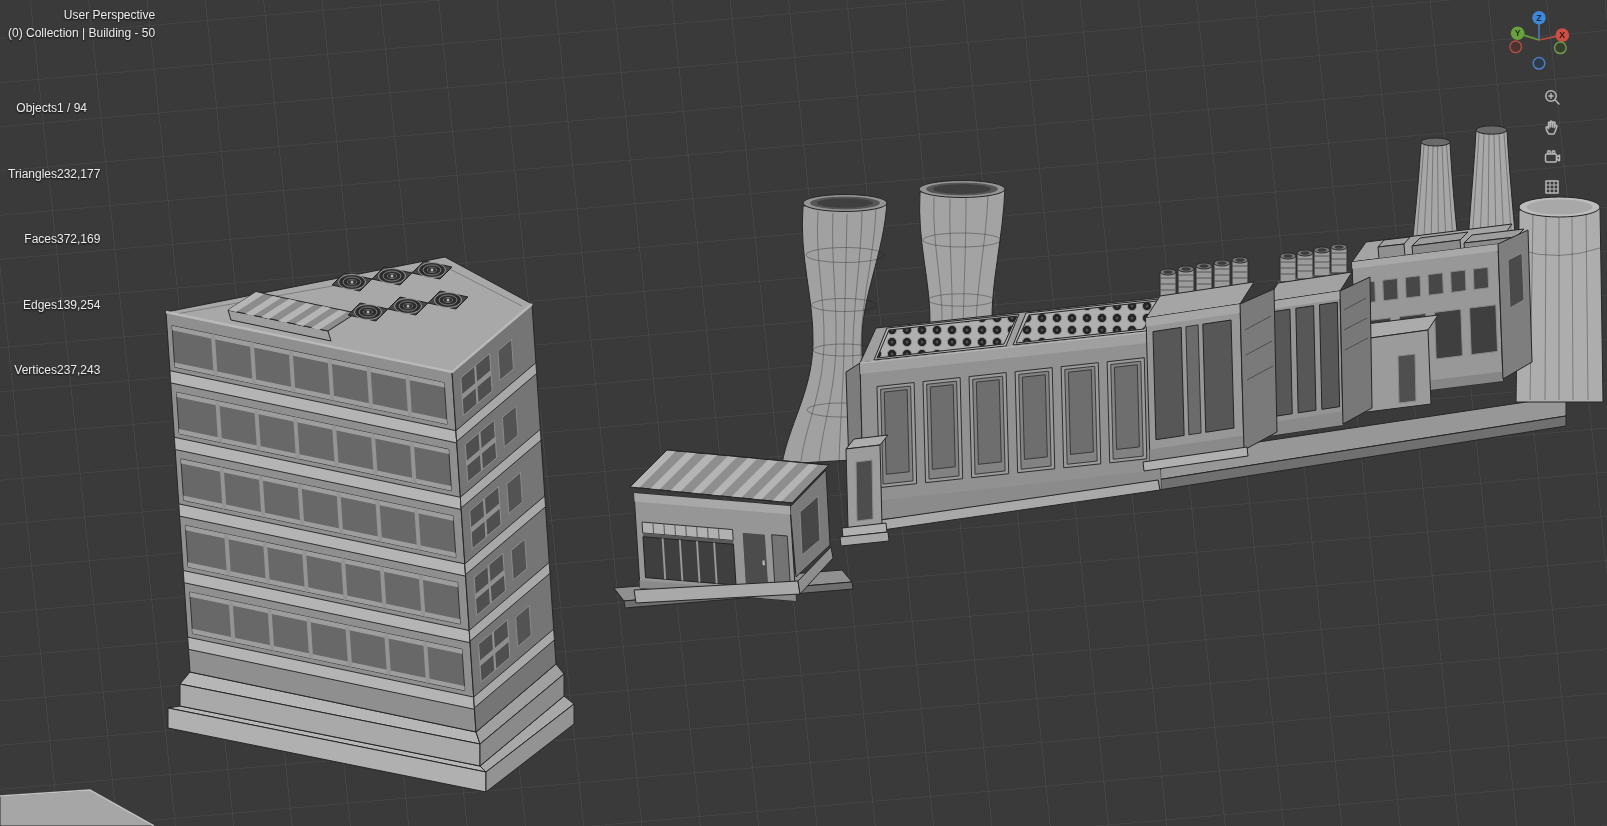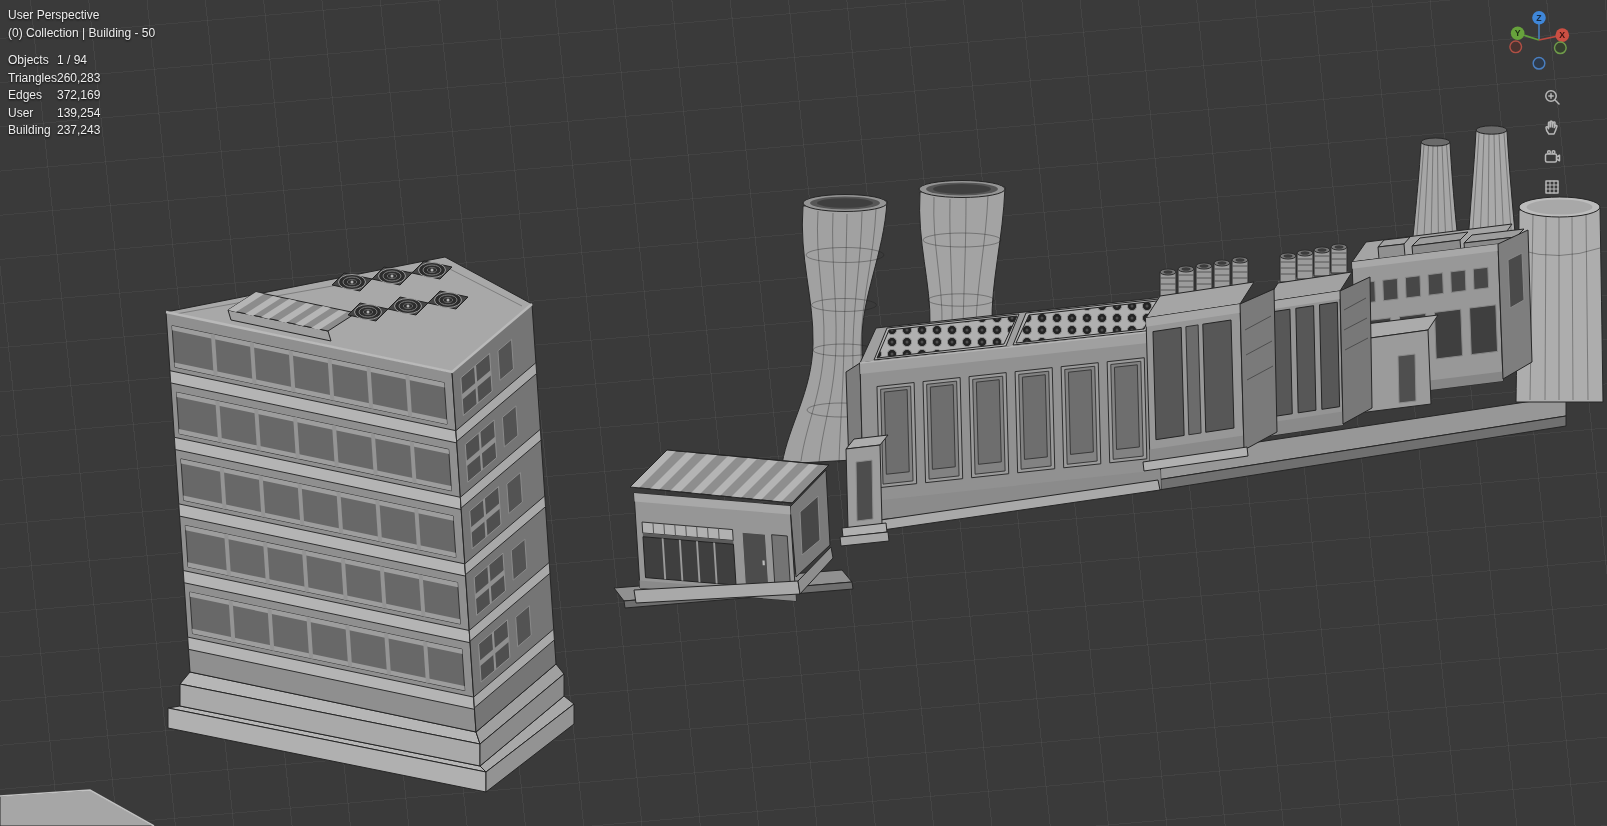--- a/index.html
+++ b/index.html
@@ -2,39 +2,39 @@
 <html><head>
 <meta charset="utf-8">
 <style>
   html,body{margin:0;padding:0;}
   body{
     width:1607px;height:826px;overflow:hidden;
     background:#3a3a3a;
     font-family:"Liberation Sans", sans-serif;
     position:relative;
   }
-  .viewport{position:absolute;inset:0;}
+  .viewport{position:absolute;inset:0;text-align:right;}
   
   .grid-layer{
     position:absolute;inset:0;
     background-image:
       repeating-linear-gradient(84deg, rgba(255,255,255,0.050) 0 1px, transparent 1px 58px),
       repeating-linear-gradient(-5deg, rgba(255,255,255,0.045) 0 1px, transparent 1px 44px);
   }
   .scene{position:absolute;inset:0;}
 
   
   .hud{
     position:absolute;left:8px;top:6px;
     color:#ededed;font-size:12px;line-height:18px;
     text-shadow:0 1px 2px rgba(0,0,0,0.85);
     user-select:none;
   }
   .hud .spacer{height:10px;}
-  .stats-row{display:flex;line-height:17.5px;}
+  .stats-row{display:flex;line-height:17.5px;margin-top:48px;}
   .stats-label{width:49px;}
   .stats-value{}
 
   
   .gizmo{position:absolute;right:36px;top:8px;width:64px;height:64px;}
   .gizmo text{
     font-family:"Liberation Sans", sans-serif;
     font-size:9px;font-weight:bold;text-anchor:middle;
   }
 
@@ -403,32 +403,32 @@
     <div>User Perspective</div>
     <div>(0) Collection | Building - 50</div>
     <div class="spacer"></div>
     <div class="stats">
       <div class="stats-row">
         <span class="stats-label">Objects</span>
         <span class="stats-value">1 / 94</span>
       </div>
       <div class="stats-row">
         <span class="stats-label">Triangles</span>
-        <span class="stats-value">260,283</span>
+        <span class="stats-value">232,177</span>
+      </div>
+      <div class="stats-row">
+        <span class="stats-label">Faces</span>
+        <span class="stats-value">372,169</span>
       </div>
       <div class="stats-row">
         <span class="stats-label">Edges</span>
-        <span class="stats-value">372,169</span>
-      </div>
-      <div class="stats-row">
-        <span class="stats-label">User</span>
         <span class="stats-value">139,254</span>
       </div>
       <div class="stats-row">
-        <span class="stats-label">Building</span>
+        <span class="stats-label">Vertices</span>
         <span class="stats-value">237,243</span>
       </div>
     </div>
   </div>
 
   <svg class="gizmo" viewBox="0 0 66 66">
     <line x1="33" y1="33" x2="33" y2="10" stroke="#4578b3" stroke-width="1.8"></line>
     <line x1="33" y1="33" x2="11" y2="26" stroke="#5f9e3c" stroke-width="1.8"></line>
     <line x1="33" y1="33" x2="57" y2="28" stroke="#b94a41" stroke-width="1.8"></line>
     <g>

